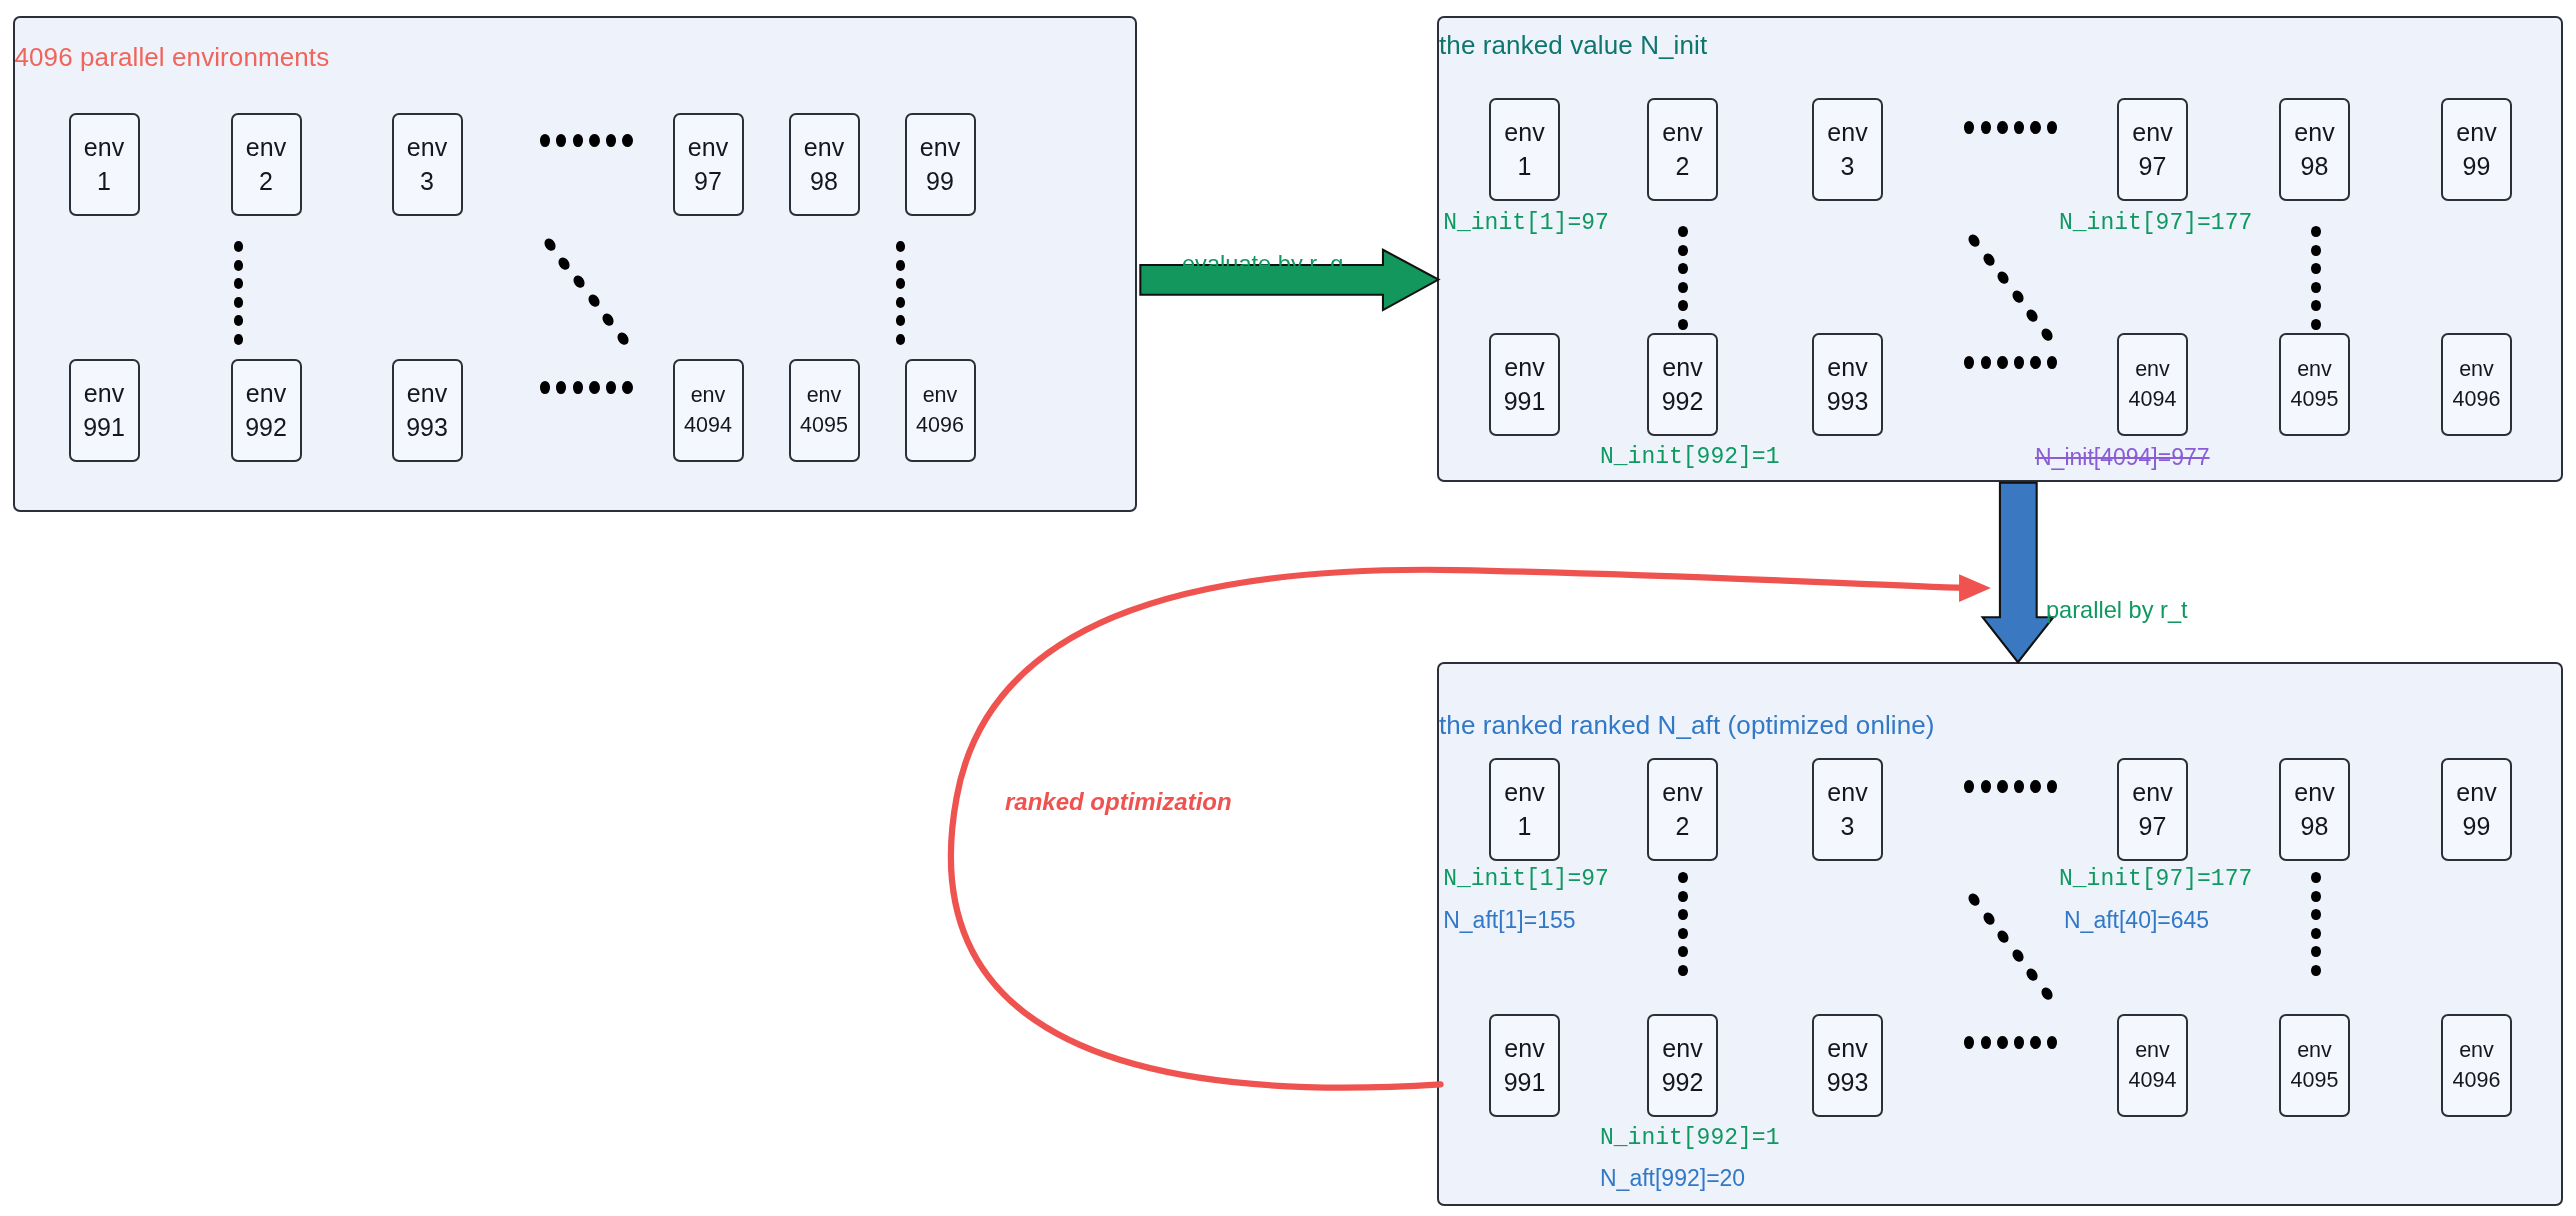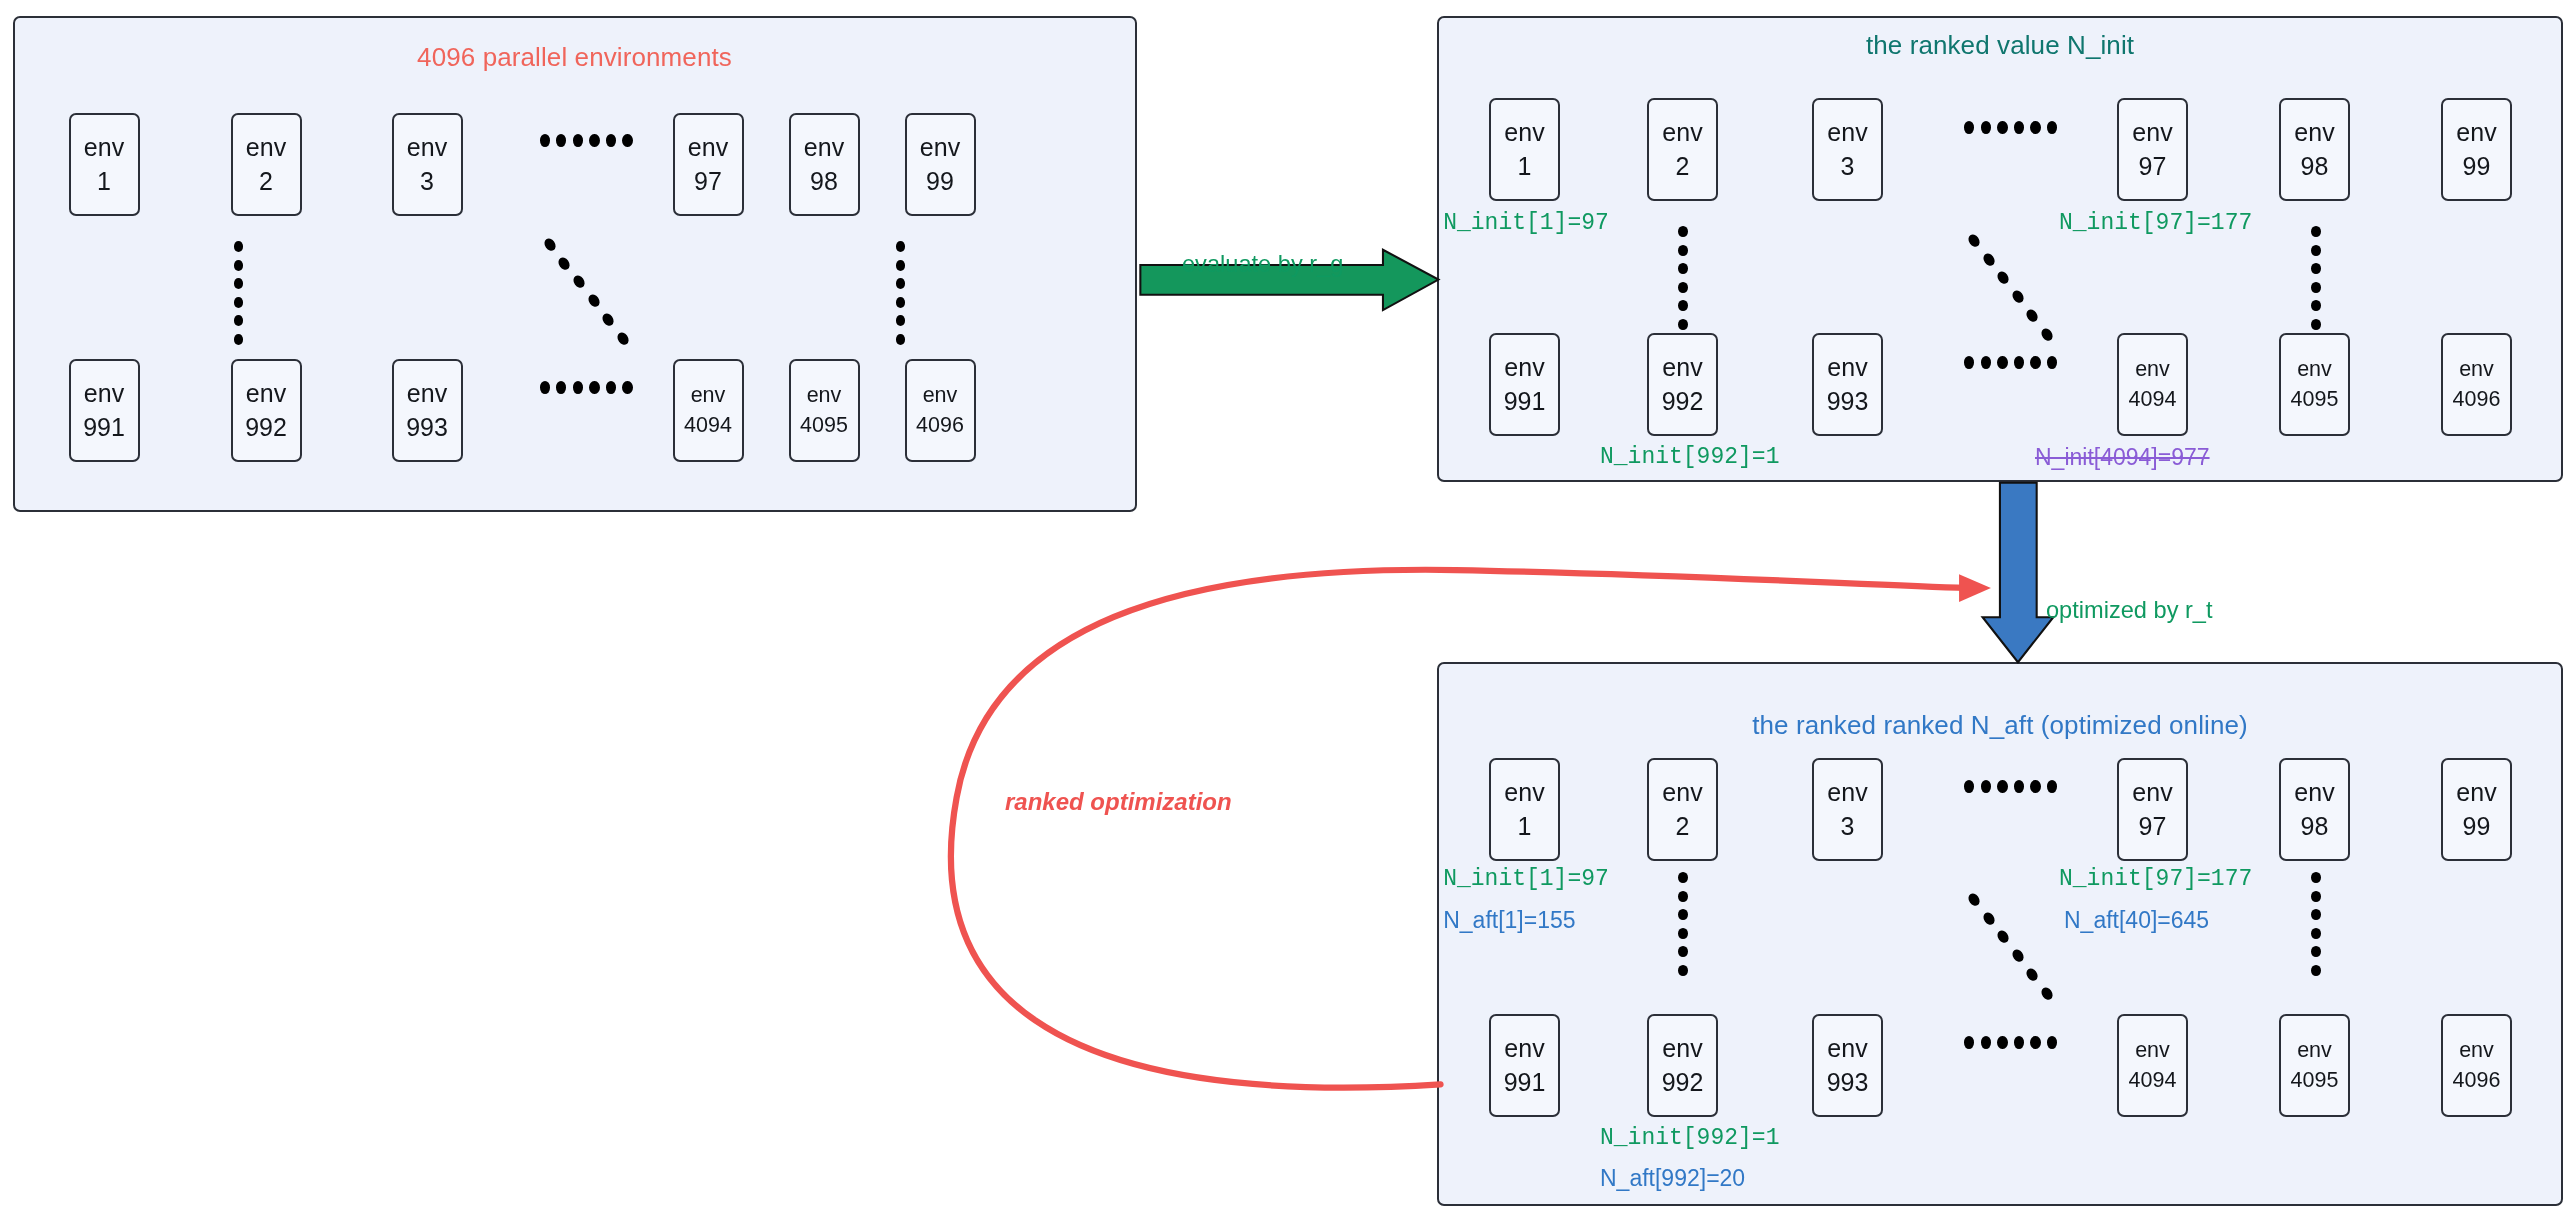--- a/index.html
+++ b/index.html
@@ -19,21 +19,20 @@
   .panel {
     position: absolute;
     background: #eef2fb;
     border: 2.1px solid #2b2f38;
     border-radius: 7px;
     box-sizing: border-box;
   }
   .panel-title {
     position: absolute;
     width: 100%;
-    text-align: center;
     font-size: 26px;
     letter-spacing: 0.1px;
     white-space: nowrap;
   }
   .envbox {
     position: absolute;
     background: #f4f7fd;
     border: 2.1px solid #2b2f38;
     border-radius: 7px;
     box-sizing: border-box;
@@ -421,17 +420,17 @@
 
     <polygon points="1645,382 1995,382 1995,360 2075,403 1995,447 1995,425 1645,425" fill="#14975c" stroke="#111111" stroke-width="3"></polygon>
 
     <polygon points="2885,696 2938,696 2938,890 2962,890 2911,955 2860,890 2885,890" fill="#3a79c2" stroke="#111111" stroke-width="3"></polygon>
 
     <path d="M 2078,1564 C 1500,1600 1330,1420 1380,1150 C 1425,900 1700,815 2100,822 C 2420,828 2680,843 2838,848" fill="none" stroke="#ef5350" stroke-width="9" stroke-linecap="round"></path>
     <polygon points="2872,848 2826,828 2826,868" fill="#ef5350"></polygon>
   </svg>
 
   <div class="arrow-label" style="left:1182px; top:211px;">evaluate by r_g</div>
-  <div class="arrow-label" style="left:2046px; top:557px;">optimized by r_t</div>
+  <div class="arrow-label" style="left:2046px; top:557px;">parallel by r_t</div>
   <div class="curve-label" style="left:1005px; top:788px;">ranked optimization</div>
 
 </div>
 
 
 </body></html>

